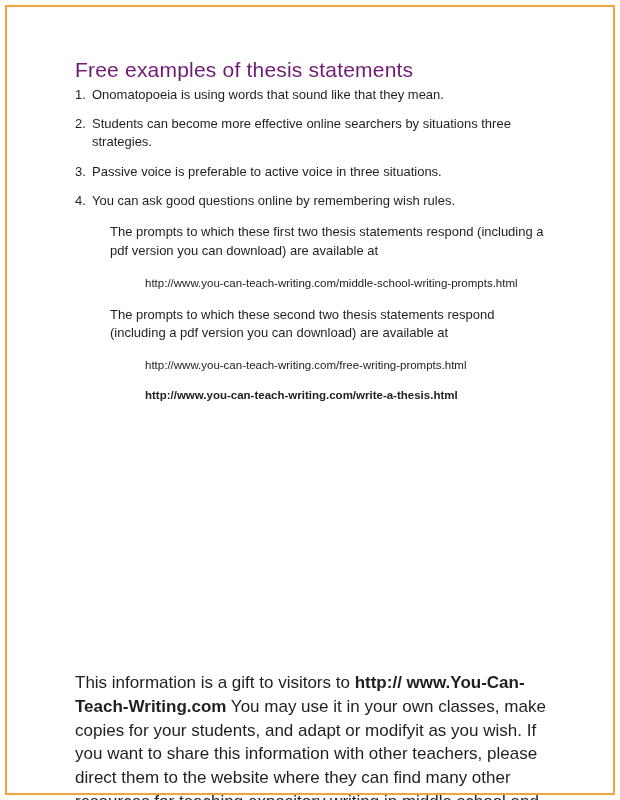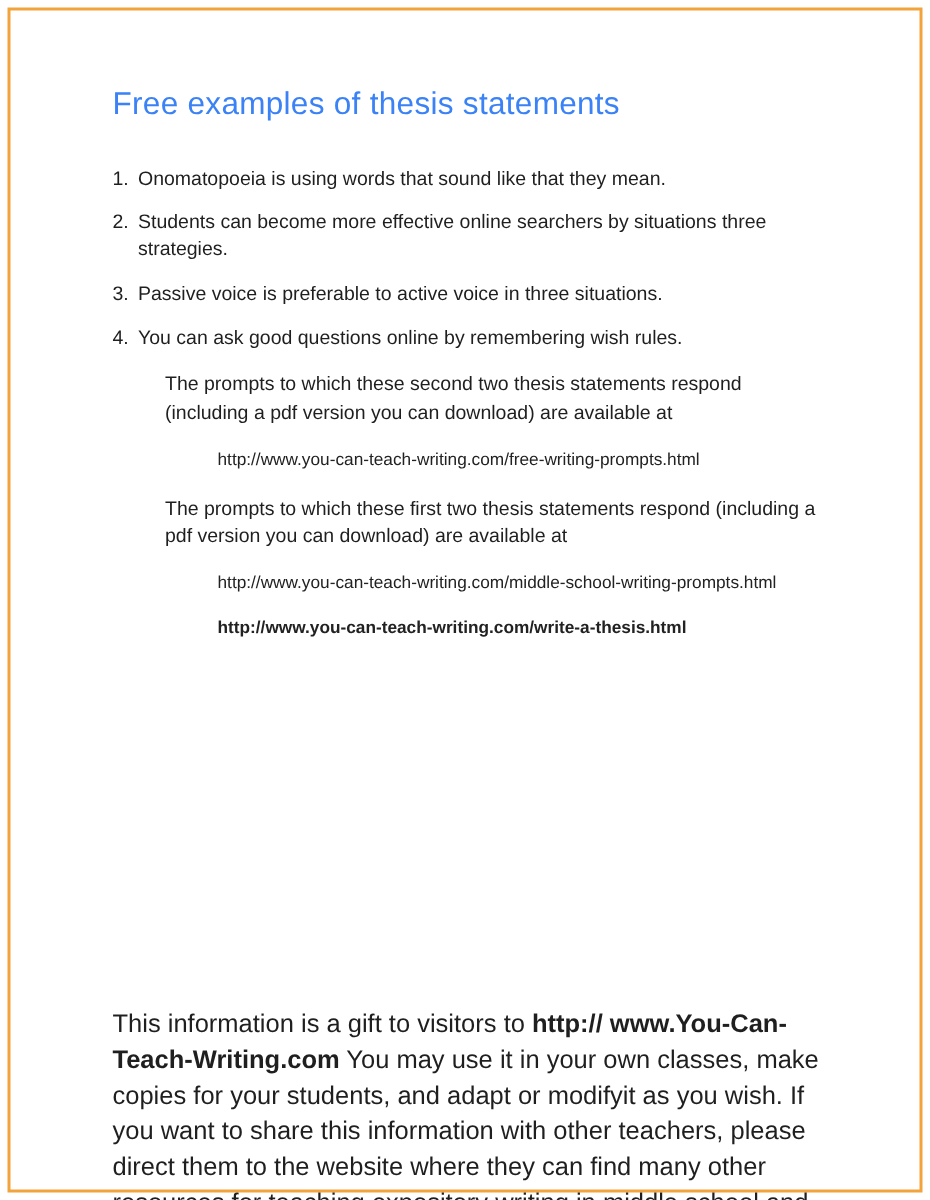--- a/index.html
+++ b/index.html
@@ -25,24 +25,24 @@
     border: 2px solid #f2a33c;
     pointer-events: none;
   }
   .content {
     position: absolute;
     left: 75px;
     top: 58px;
     width: 472px;
   }
   h1.title {
-    margin: 0 0 28px 0;
+    margin: 0 0 4px 0;
     font-size: 21px;
     font-weight: 400;
-    color: #3b82f6;
+    color: #701a75;
     letter-spacing: 0.2px;
   }
   .list { margin: 0; }
   .li {
     display: flex;
     margin-bottom: 11px;
     font-size: 13px;
     line-height: 1.4;
   }
   .li .num {
@@ -103,27 +103,27 @@
         <span class="num">3.</span>
         <span class="txt">Passive voice is preferable to active voice in three situations.</span>
       </div>
       <div class="li">
         <span class="num">4.</span>
         <span class="txt">You can ask good questions online by remembering wish rules.</span>
       </div>
     </div>
 
     <div class="section">
-      <p class="para">The prompts to which these second two thesis statements respond (including a pdf version you can download) are available at</p>
-      <p class="url">http://www.you-can-teach-writing.com/free-writing-prompts.html</p>
+      <p class="para">The prompts to which these first two  thesis statements respond (including a pdf version you can download) are available at</p>
+      <p class="url">http://www.you-can-teach-writing.com/middle-school-writing-prompts.html</p>
     </div>
 
     <div class="section">
-      <p class="para">The prompts to which these first two  thesis statements respond (including a pdf version you can download) are available at</p>
-      <p class="url">http://www.you-can-teach-writing.com/middle-school-writing-prompts.html</p>
+      <p class="para">The prompts to which these second two thesis statements respond (including a pdf version you can download) are available at</p>
+      <p class="url">http://www.you-can-teach-writing.com/free-writing-prompts.html</p>
     </div>
 
     <div class="section">
       <div class="url-group">
         <p class="url">http://www.you-can-teach-writing.com/write-a-thesis.html</p>
       </div>
     </div>
   </div>
 
   <p class="footer"><span>This information is a gift to visitors to </span><span class="b">http:// www.You-Can-Teach-Writing.com</span><span> You may use it in your own classes, make copies for your students, and adapt or modifyit as you wish. If you want to share this information with other teachers, please direct them to the website where they can find many other resources for teaching expository writing in middle school and beyond.</span></p>

